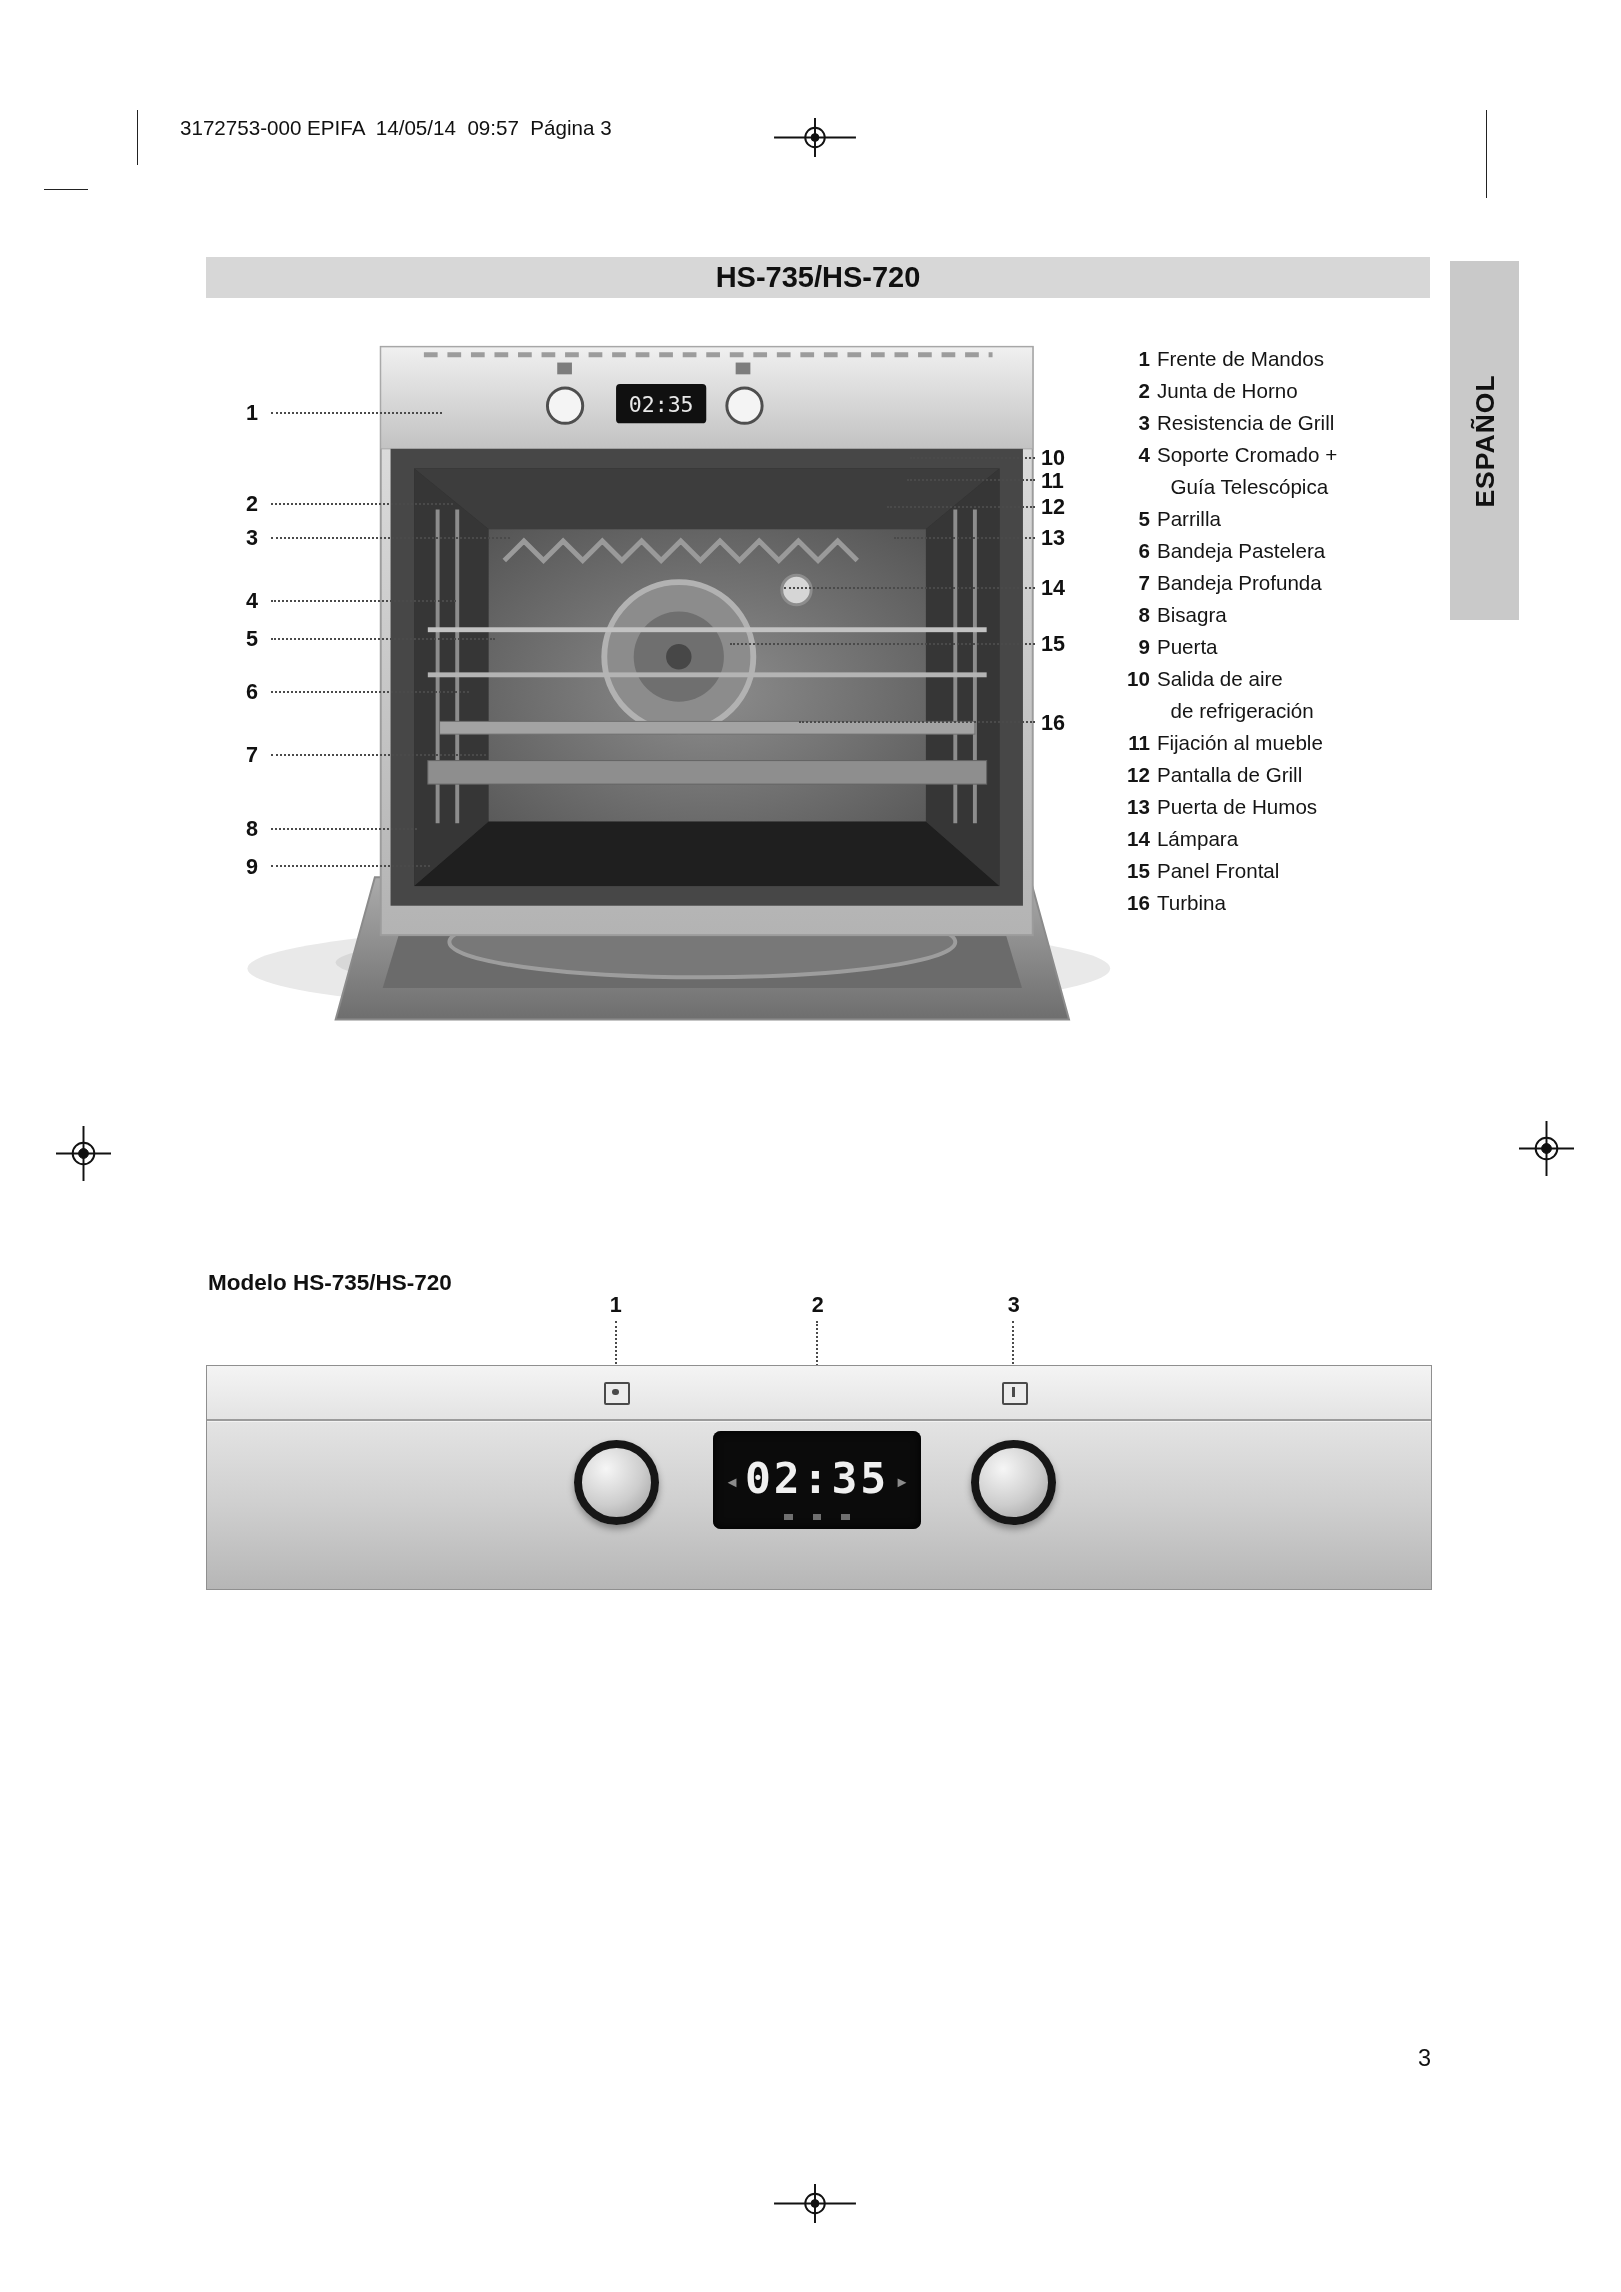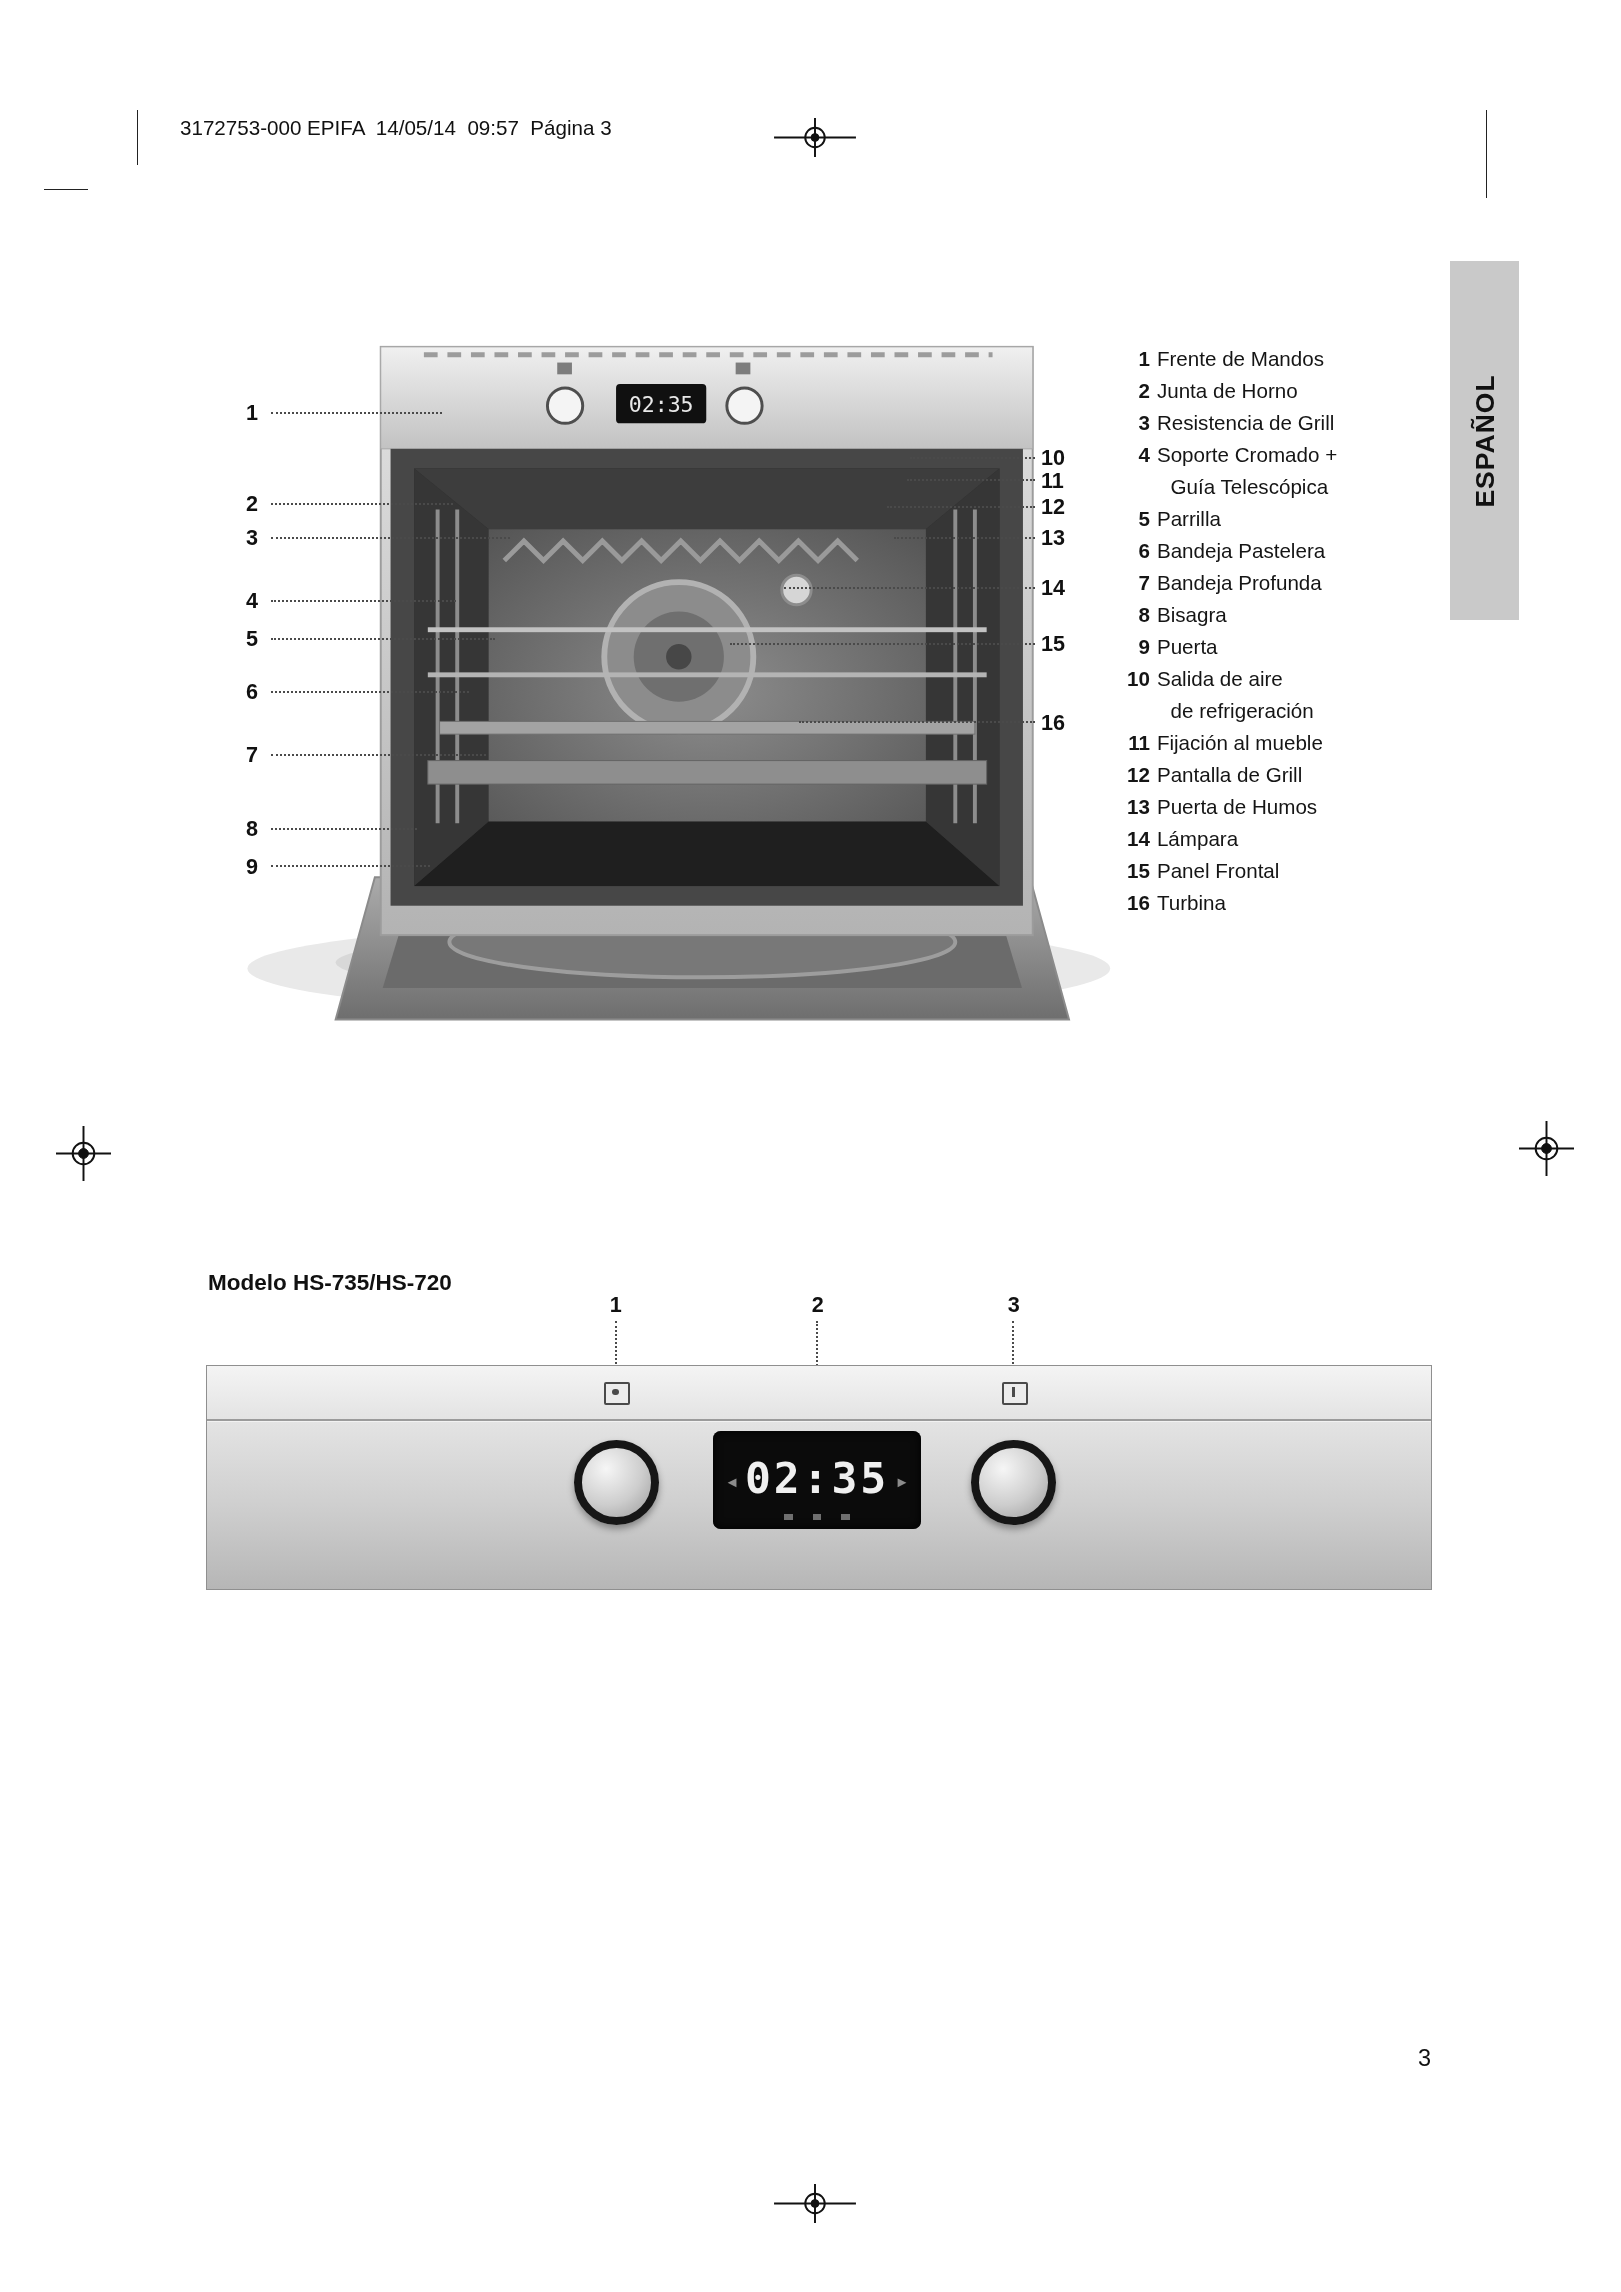--- a/index.html
+++ b/index.html
@@ -103,20 +103,21 @@
     <circle cx="28" cy="28" r="5" fill="#111"></circle>
   </svg>
 
   <svg class="regmark" style="left:774px; top:2184px;" width="82" height="39" viewBox="0 0 84 40">
     <line x1="0" y1="20" x2="84" y2="20" stroke-width="2"></line>
     <line x1="42" y1="0" x2="42" y2="40" stroke-width="2"></line>
     <circle cx="42" cy="20" r="10" fill="none" stroke-width="2"></circle>
     <circle cx="42" cy="20" r="4" fill="#111"></circle>
   </svg>
 
+  <div class="bar" style="left:206px; top:257px; width:1224px; height:41px; line-height:41px;">HS-735/HS-720</div>
 
   <div class="lang-tab" style="left:1450px; top:261px; width:69px; height:359px;">
     <span>ESPAÑOL</span>
   </div>
 
   <svg class="oven" viewBox="0 0 920 730">
     <defs>
       <linearGradient id="gBody" x1="0" y1="0" x2="0" y2="1">
         <stop offset="0" stop-color="#e3e3e3"></stop>
           <stop offset="1" stop-color="#b3b3b3"></stop>

